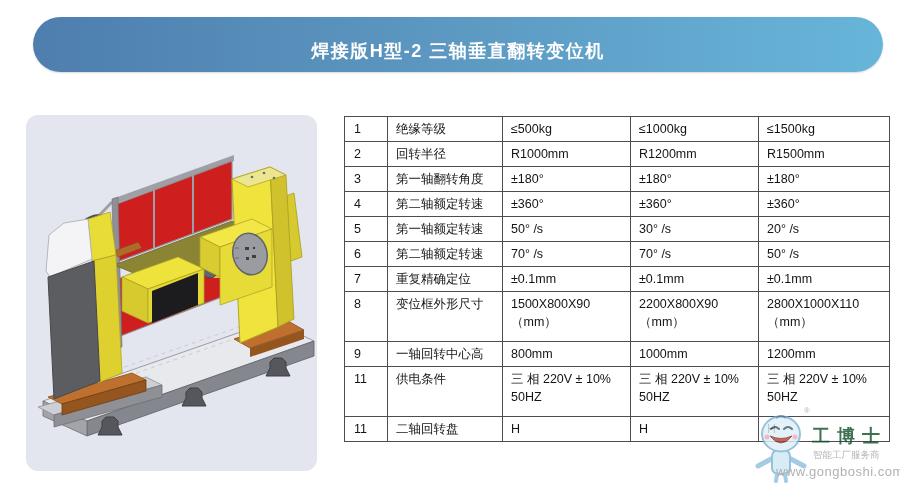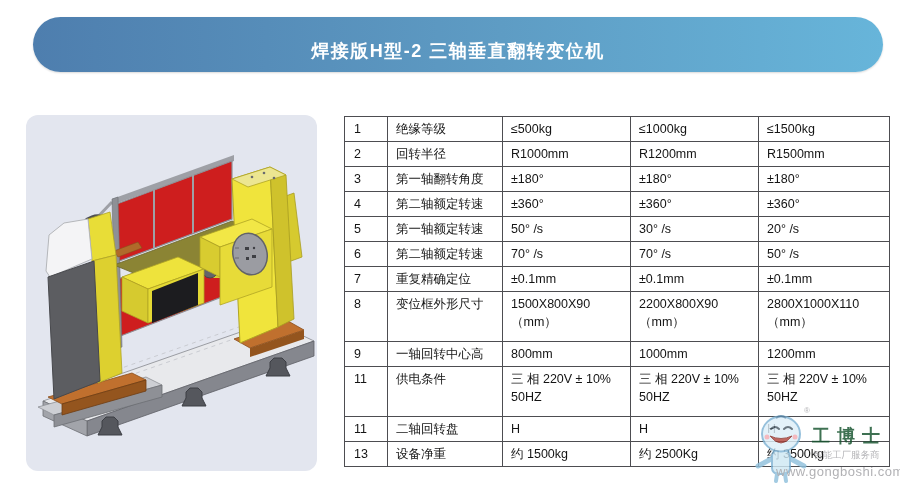--- a/index.html
+++ b/index.html
@@ -210,27 +210,20 @@
       <td>三 相 220V ± 10% 50HZ</td>
       <td>三 相 220V ± 10% 50HZ</td>
       <td>三 相 220V ± 10% 50HZ</td>
     </tr>
     <tr>
       <td class="num">11</td>
       <td>二轴回转盘</td>
       <td>H</td>
       <td>H</td>
       <td>H</td>
-    </tr>
-    <tr>
-      <td class="num">13</td>
-      <td>设备净重</td>
-      <td>约 1500kg</td>
-      <td>约 2500Kg</td>
-      <td>约 3500kg</td>
     </tr>
   </tbody>
 </table>
 
 <div class="wm">
   <svg width="58" height="70" viewBox="0 0 58 70" xmlns="http://www.w3.org/2000/svg">
     <line x1="21" y1="44" x2="6" y2="52" stroke="#8fc0dc" stroke-width="5" stroke-linecap="round"></line>
     <line x1="37" y1="44" x2="52" y2="52" stroke="#8fc0dc" stroke-width="5" stroke-linecap="round"></line>
     <rect x="20" y="36" width="18" height="24" rx="6" fill="#cfe8f4" stroke="#7fb3d4" stroke-width="2"></rect>
     <line x1="25" y1="60" x2="24" y2="67" stroke="#8fc0dc" stroke-width="4" stroke-linecap="round"></line>

